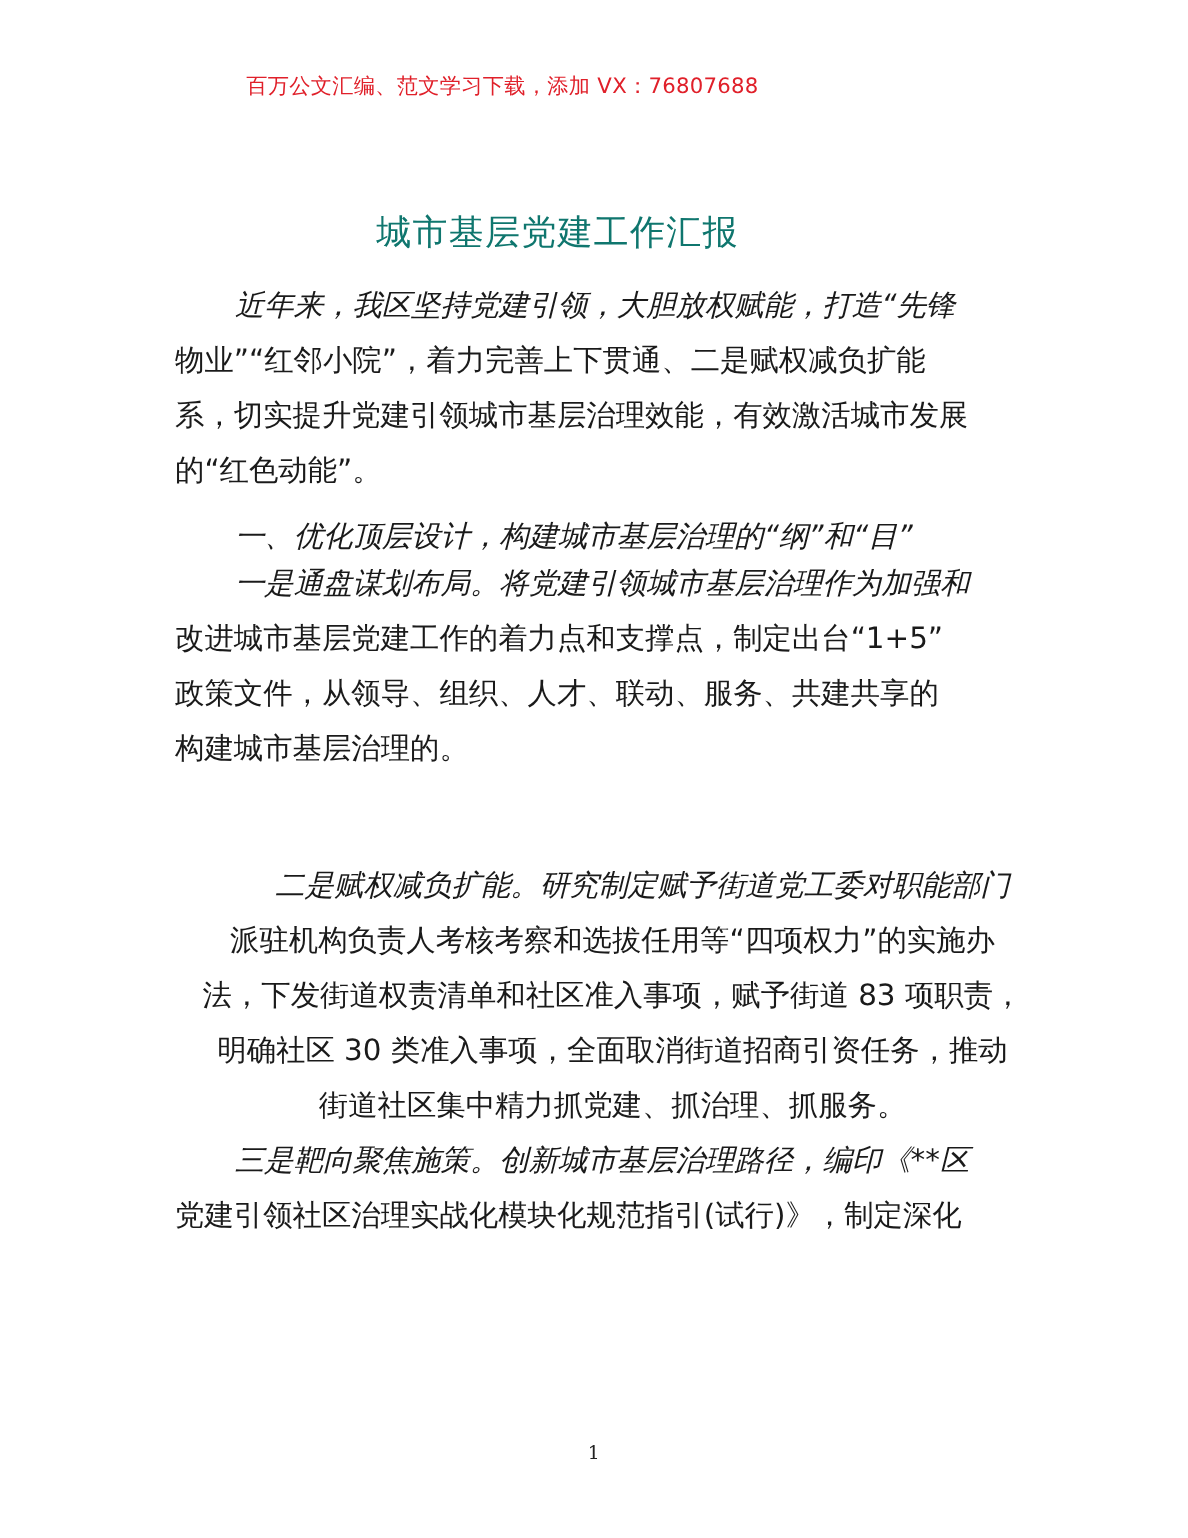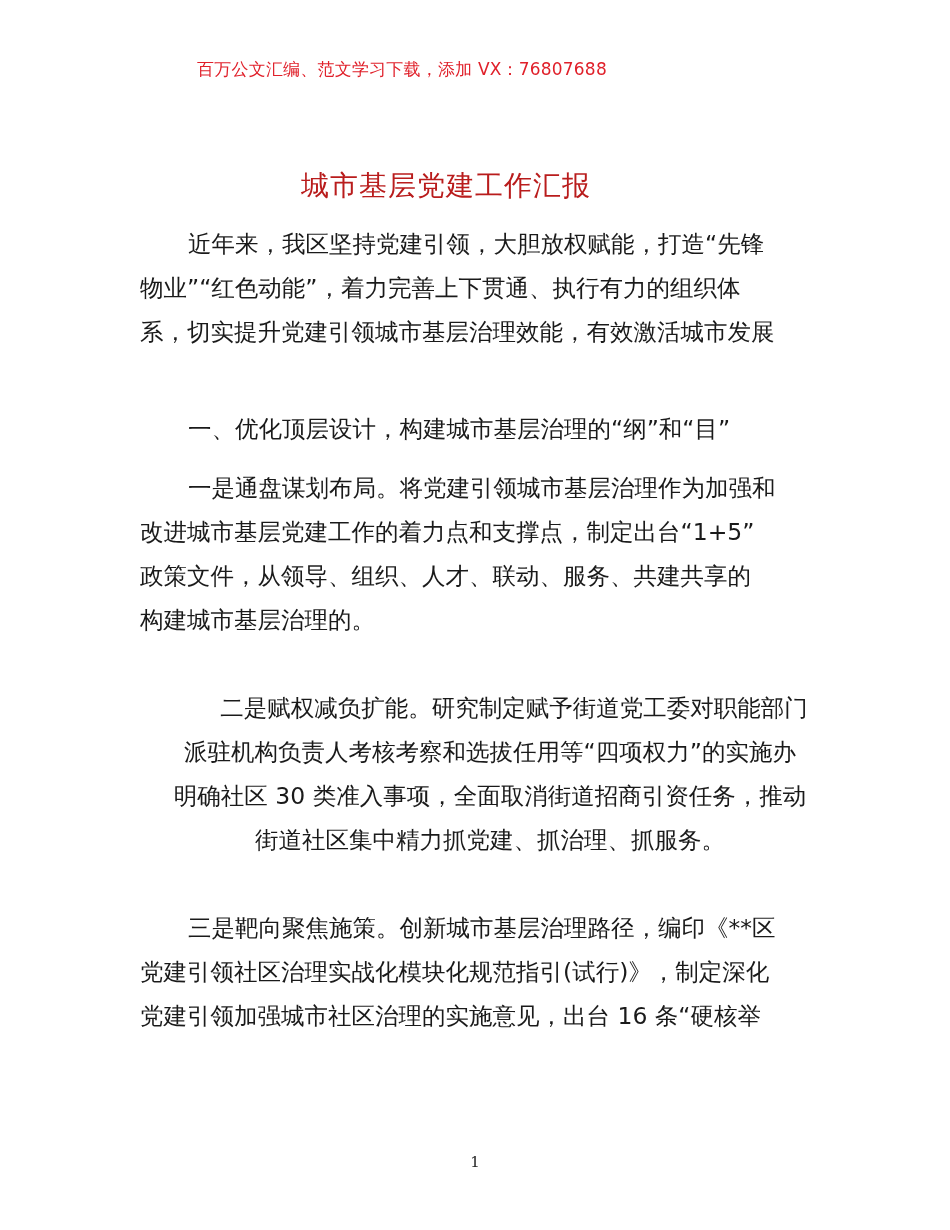--- a/index.html
+++ b/index.html
@@ -27,43 +27,44 @@
       letter-spacing: 0.2px;
     }
     .doc-title {
       position: absolute;
       top: 166px;
       left: 0;
       width: 892px;
       text-align: center;
       font-size: 28px;
       line-height: 40px;
-      color: #b91c1c;
+      color: #0f766e;
       letter-spacing: 1px;
     }
     .body-text {
       position: absolute;
       left: 140px;
       width: 700px;
       font-size: 23.5px;
       color: #1a1a1a;
     }
     .line {
       height: 44px;
       line-height: 44px;
       white-space: nowrap;
     }
     .para-1 { top: 222px; }
     .heading-1 { top: 407px; }
-    .para-2 { top: 466px; }
+    .para-2 { top: 444px; }
     .para-3 { top: 686px; text-align: center; }
     .para-4 { top: 906px; }
     .para .line.first,
     .heading-1 .line {
       padding-left: 48px;
+      font-style: italic;
     }
     .page-number {
       position: absolute;
       top: 1153px;
       left: 0;
       width: 950px;
       text-align: center;
       font-family: "DejaVu Serif", serif;
       font-size: 15px;
       color: #222;
@@ -71,41 +72,42 @@
   </style>
 </head>
 <body>
 
 <div class="header-banner">百万公文汇编、范文学习下载，添加 VX：76807688</div>
 
 <div class="doc-title">城市基层党建工作汇报</div>
 
 <div class="body-text para para-1">
   <div class="line first">近年来，我区坚持党建引领，大胆放权赋能，打造“先锋</div>
-  <div class="line">物业”“红色动能”，着力完善上下贯通、执行有力的组织体</div>
+  <div class="line">物业”“红邻小院”，着力完善上下贯通、二是赋权减负扩能</div>
   <div class="line">系，切实提升党建引领城市基层治理效能，有效激活城市发展</div>
+  <div class="line">的“红色动能”。</div>
 </div>
 
 <div class="body-text heading-1">
   <div class="line">一、优化顶层设计，构建城市基层治理的“纲”和“目”</div>
 </div>
 
 <div class="body-text para para-2">
   <div class="line first">一是通盘谋划布局。将党建引领城市基层治理作为加强和</div>
   <div class="line">改进城市基层党建工作的着力点和支撑点，制定出台“1+5”</div>
   <div class="line">政策文件，从领导、组织、人才、联动、服务、共建共享的</div>
   <div class="line">构建城市基层治理的。</div>
 </div>
 
 <div class="body-text para para-3">
   <div class="line first">二是赋权减负扩能。研究制定赋予街道党工委对职能部门</div>
   <div class="line">派驻机构负责人考核考察和选拔任用等“四项权力”的实施办</div>
+  <div class="line">法，下发街道权责清单和社区准入事项，赋予街道 83 项职责，</div>
   <div class="line">明确社区 30 类准入事项，全面取消街道招商引资任务，推动</div>
   <div class="line">街道社区集中精力抓党建、抓治理、抓服务。</div>
 </div>
 
 <div class="body-text para para-4">
   <div class="line first">三是靶向聚焦施策。创新城市基层治理路径，编印《**区</div>
   <div class="line">党建引领社区治理实战化模块化规范指引(试行)》，制定深化</div>
-  <div class="line">党建引领加强城市社区治理的实施意见，出台 16 条“硬核举</div>
 </div>
 
 <div class="page-number">1</div>
 
 </body></html>

